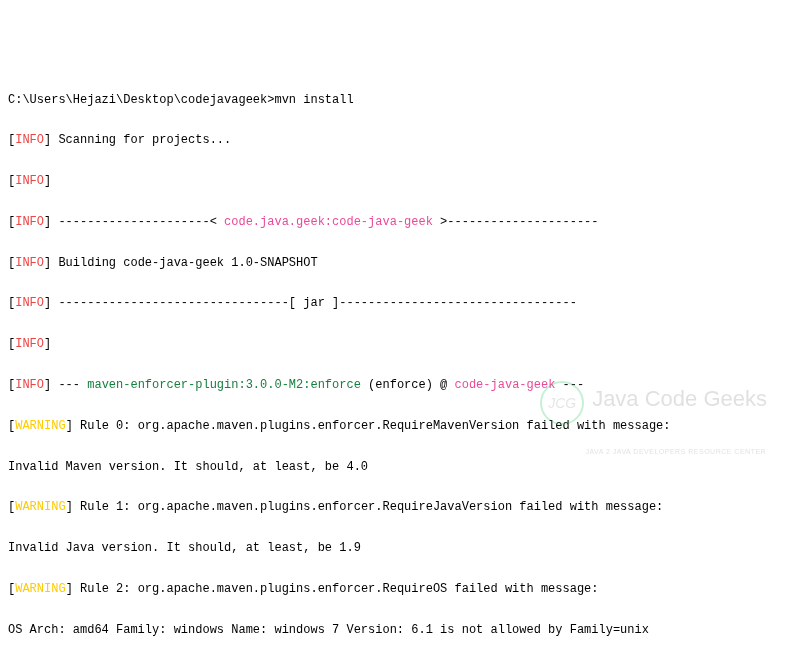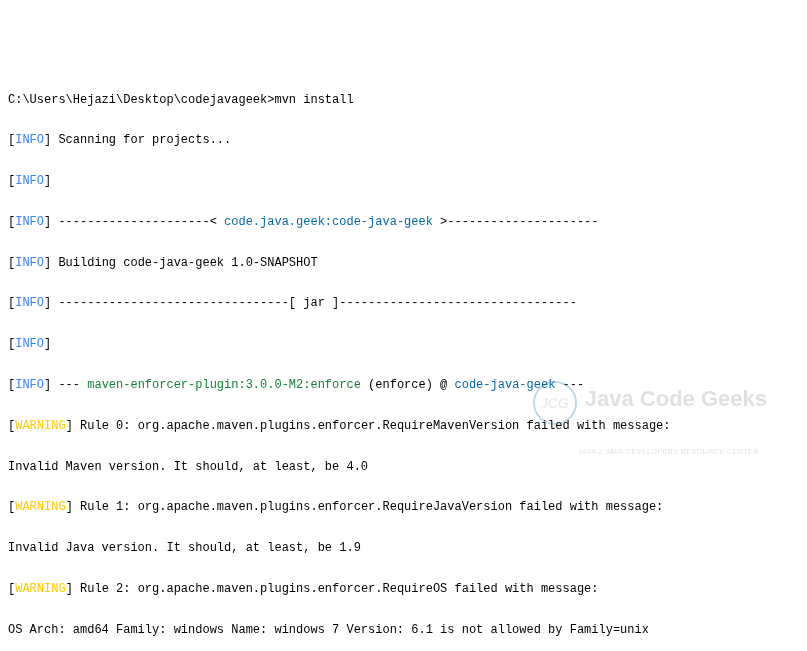--- a/index.html
+++ b/index.html
@@ -8,49 +8,49 @@
       background: #ffffff;
       color: #000000;
       margin: 0;
       padding: 8px;
       white-space: pre;
       line-height: 1.7;
     }
     .line {
       display: block;
     }
-    .info { color: #3b82f6; }
+    .info { color: #ef4444; }
     .warning { color: #ffcc00; }
     .green { color: #15803d; }
-    .cyan { color: #0369a1; }
+    .cyan { color: #ec4899; }
     .bold { font-weight: normal; }
     .bracket { color: #000000; }
     .watermark {
       position: absolute;
       top: 360px;
       right: 40px;
       opacity: 0.25;
       font-family: sans-serif;
       pointer-events: none;
     }
     .watermark-text {
       font-size: 22px;
       color: #888;
-      font-weight: bold;
+      font-weight: normal;
     }
     .watermark-sub {
       font-size: 7px;
       color: #888;
       letter-spacing: 0.5px;
     }
     .watermark-circle {
       display: inline-block;
       width: 40px;
       height: 40px;
-      border: 2px solid #0369a1;
+      border: 2px solid #22c55e;
       border-radius: 50%;
       vertical-align: middle;
       text-align: center;
       line-height: 40px;
       font-size: 14px;
       color: #999;
       margin-right: 8px;
       font-style: italic;
     }
   </style>

